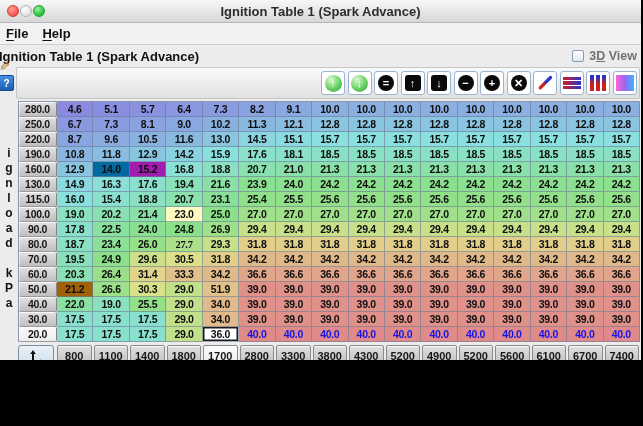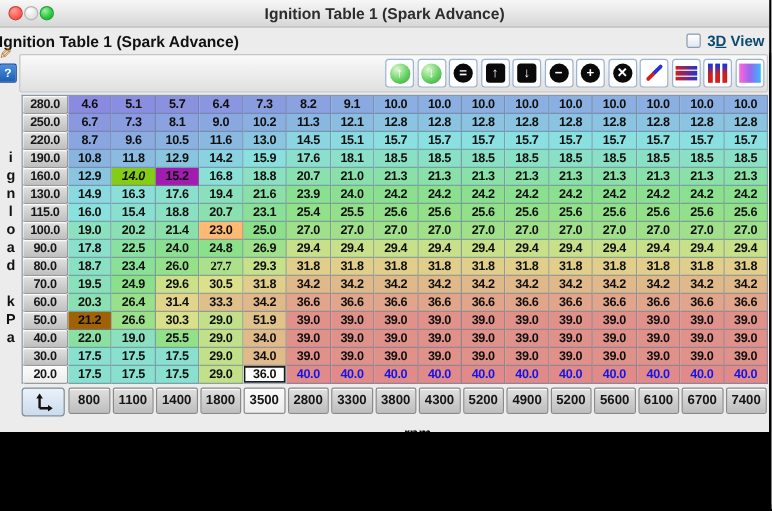--- a/index.html
+++ b/index.html
@@ -17,21 +17,21 @@
   .title{flex:1;text-align:center;font-size:13px;font-weight:700;color:#2d2d2d;}
 
   
   .menubar{height:21px;background:#f2f2f2;border-bottom:1px solid #cfcfcf;display:flex;align-items:center;padding-left:6px;}
   .menu-item{font-size:13px;font-weight:700;color:#111;margin-right:14px;}
   .menu-item u{text-underline-offset:2px;}
 
   
   .subheader{height:20px;display:flex;align-items:center;justify-content:space-between;padding:1px 4px 0 0;}
   .sub-title{font-size:13px;font-weight:700;color:#111;margin-left:-1px;white-space:nowrap;}
-  .view3d{display:flex;align-items:center;font-size:12.5px;font-weight:700;color:#0c4a6e;}
+  .view3d{display:flex;align-items:center;font-size:12.5px;font-weight:700;color:#737373;}
   .checkbox{width:12px;height:12px;border:1px solid #8a9ab0;border-radius:2px;background:linear-gradient(#ffffff,#dfe8f2);margin-right:5px;box-sizing:border-box;}
 
   
   .toolbar{position:relative;height:30px;margin:1px 1px 0 16px;background:linear-gradient(#fafafa,#e0e0e0);border:1px solid #c6c6c6;border-radius:2px;display:flex;align-items:center;}
   .side-icons{position:absolute;left:-18px;top:-8px;width:16px;display:flex;flex-direction:column;align-items:flex-start;}
   .pencil-small{font-size:13px;color:#b07020;line-height:14px;transform:scaleX(-1);}
   .help-badge{width:13px;height:14px;background:linear-gradient(#4a90e2,#1c5fb0);border:1px solid #14489c;border-radius:2px;color:#fff;font-size:10px;font-weight:700;display:flex;align-items:center;justify-content:center;margin-top:1px;}
   .tool-spacer{flex:1;}
   .tool{width:24px;height:24px;background:#fff;border:1px solid #9db4d0;border-radius:3px;margin-right:2.5px;display:flex;align-items:center;justify-content:center;box-sizing:border-box;}
   .orb{width:17px;height:17px;border-radius:50%;background:radial-gradient(circle at 35% 28%,#dcf8cf,#66d163 55%,#2f9f40);color:#fff;font-size:11px;font-weight:700;display:flex;align-items:center;justify-content:center;line-height:1;}
@@ -83,20 +83,24 @@
 
     <div class="titlebar">
       <div class="lights">
         <span class="light red"></span>
         <span class="light mid"></span>
         <span class="light green"></span>
       </div>
       <div class="title">Ignition Table 1 (Spark Advance)</div>
     </div>
 
+    <div class="menubar">
+      <span class="menu-item"><u>F</u>ile</span>
+      <span class="menu-item"><u>H</u>elp</span>
+    </div>
 
     <div class="subheader">
       <span class="sub-title">Ignition Table 1 (Spark Advance)</span>
       <label class="view3d">
         <span class="checkbox"></span>
         <span>3<u>D</u> View</span>
       </label>
     </div>
 
     <div class="toolbar">
@@ -235,21 +239,21 @@
             <div class="cell val" style="background: rgb(138, 224, 196);">18.5</div>
             <div class="cell val" style="background: rgb(138, 224, 196);">18.5</div>
             <div class="cell val" style="background: rgb(138, 224, 196);">18.5</div>
             <div class="cell val" style="background: rgb(138, 224, 196);">18.5</div>
             <div class="cell val" style="background: rgb(138, 224, 196);">18.5</div>
             <div class="cell val" style="background: rgb(138, 224, 196);">18.5</div>
             <div class="cell val" style="background: rgb(138, 224, 196);">18.5</div>
             <div class="cell val" style="background: rgb(138, 224, 196);">18.5</div>
             <div class="cell rowhead">160.0</div>
             <div class="cell val" style="background: rgb(138, 197, 224);">12.9</div>
-            <div class="cell val" style="background: #84cc16; font-style: italic;">14.0</div>
+            <div class="cell val" style="background: #0369a1;">14.0</div>
             <div class="cell val" style="background: #a21caf;">15.2</div>
             <div class="cell val" style="background: rgb(138, 224, 213);">16.8</div>
             <div class="cell val" style="background: rgb(138, 224, 193);">18.8</div>
             <div class="cell val" style="background: rgb(138, 224, 175);">20.7</div>
             <div class="cell val" style="background: rgb(138, 224, 172);">21.0</div>
             <div class="cell val" style="background: rgb(138, 224, 169);">21.3</div>
             <div class="cell val" style="background: rgb(138, 224, 169);">21.3</div>
             <div class="cell val" style="background: rgb(138, 224, 169);">21.3</div>
             <div class="cell val" style="background: rgb(138, 224, 169);">21.3</div>
             <div class="cell val" style="background: rgb(138, 224, 169);">21.3</div>
@@ -288,21 +292,21 @@
             <div class="cell val" style="background: rgb(147, 224, 138);">25.6</div>
             <div class="cell val" style="background: rgb(147, 224, 138);">25.6</div>
             <div class="cell val" style="background: rgb(147, 224, 138);">25.6</div>
             <div class="cell val" style="background: rgb(147, 224, 138);">25.6</div>
             <div class="cell val" style="background: rgb(147, 224, 138);">25.6</div>
             <div class="cell val" style="background: rgb(147, 224, 138);">25.6</div>
             <div class="cell rowhead">100.0</div>
             <div class="cell val" style="background: rgb(138, 224, 191);">19.0</div>
             <div class="cell val" style="background: rgb(138, 224, 179);">20.2</div>
             <div class="cell val" style="background: rgb(138, 224, 168);">21.4</div>
-            <div class="cell val" style="background: #fdba74;">23.0</div>
+            <div class="cell val" style="background: #fef9c3;">23.0</div>
             <div class="cell val" style="background: rgb(141, 224, 138);">25.0</div>
             <div class="cell val" style="background: rgb(160, 224, 138);">27.0</div>
             <div class="cell val" style="background: rgb(160, 224, 138);">27.0</div>
             <div class="cell val" style="background: rgb(160, 224, 138);">27.0</div>
             <div class="cell val" style="background: rgb(160, 224, 138);">27.0</div>
             <div class="cell val" style="background: rgb(160, 224, 138);">27.0</div>
             <div class="cell val" style="background: rgb(160, 224, 138);">27.0</div>
             <div class="cell val" style="background: rgb(160, 224, 138);">27.0</div>
             <div class="cell val" style="background: rgb(160, 224, 138);">27.0</div>
             <div class="cell val" style="background: rgb(160, 224, 138);">27.0</div>
@@ -450,21 +454,21 @@
               <svg width="16" height="16" viewBox="0 0 16 16">
                 <path d="M5 13.2 L5 4 M5 13.2 L13 13.2" stroke="#111" stroke-width="2" fill="none"></path>
                 <path d="M2.2 5 L5 1 L7.8 5 Z" fill="#111"></path>
                 <path d="M12 10.4 L16 13.2 L12 16 Z" fill="#111"></path>
               </svg>
             </div>
             <div class="axisbtn">800</div>
             <div class="axisbtn">1100</div>
             <div class="axisbtn">1400</div>
             <div class="axisbtn">1800</div>
-            <div class="axisbtn sel">3500</div>
+            <div class="axisbtn sel">1700</div>
             <div class="axisbtn">2800</div>
             <div class="axisbtn">3300</div>
             <div class="axisbtn">3800</div>
             <div class="axisbtn">4300</div>
             <div class="axisbtn">5200</div>
             <div class="axisbtn">4900</div>
             <div class="axisbtn">5200</div>
             <div class="axisbtn">5600</div>
             <div class="axisbtn">6100</div>
             <div class="axisbtn">6700</div>

